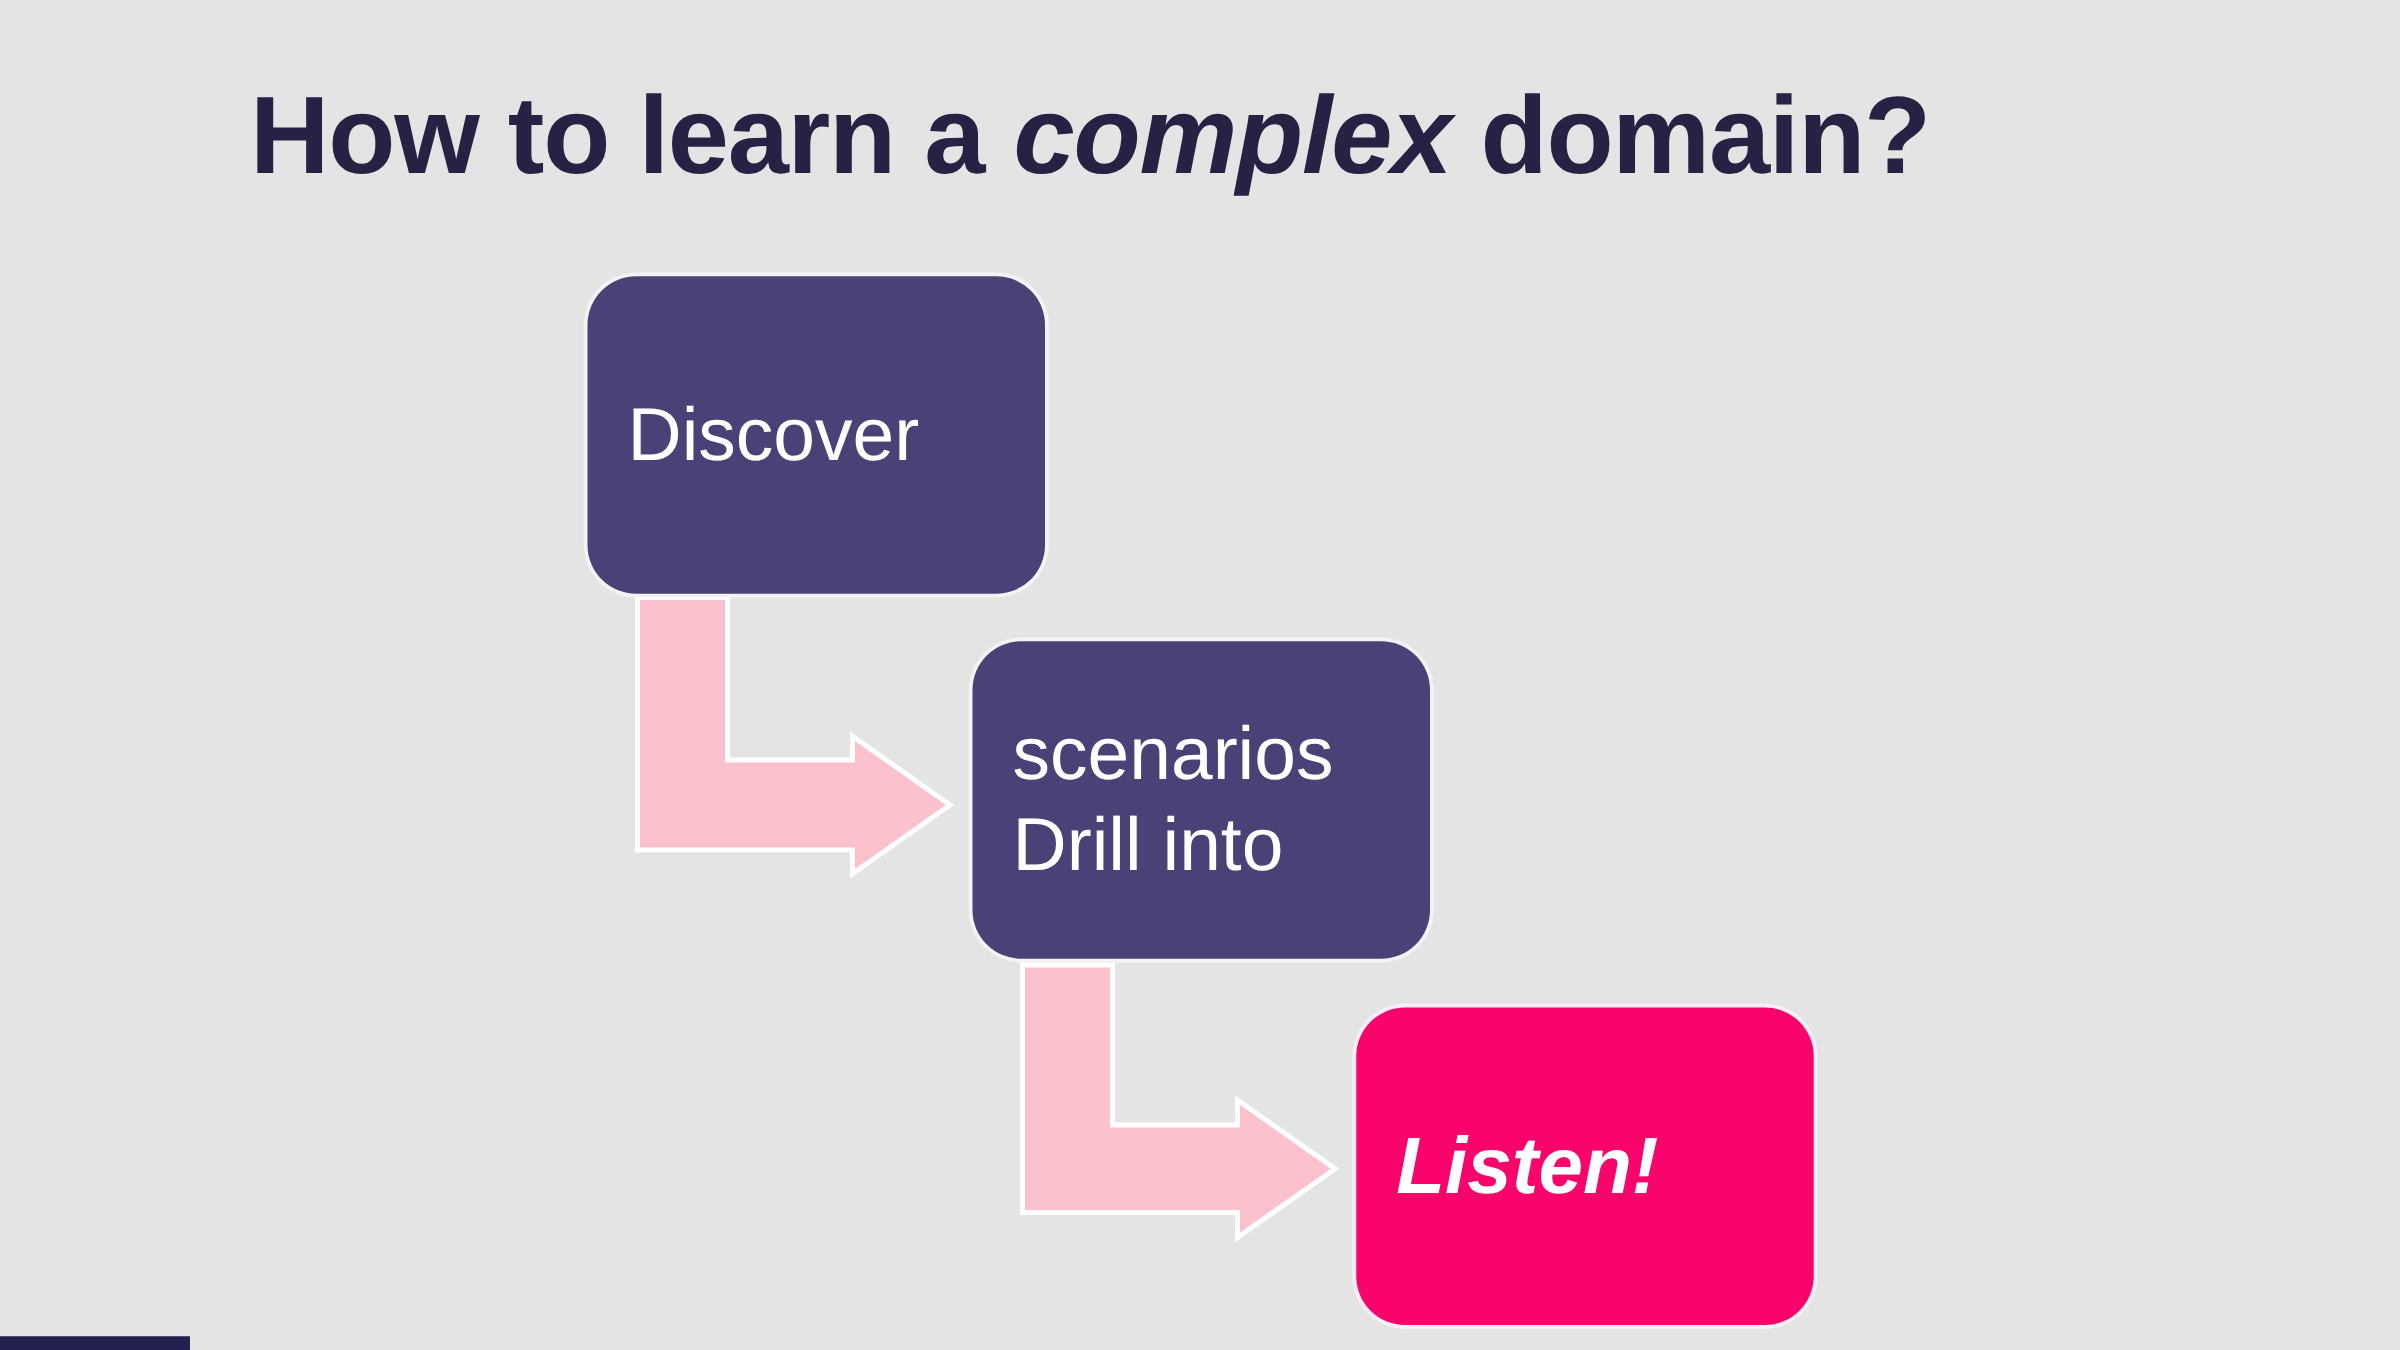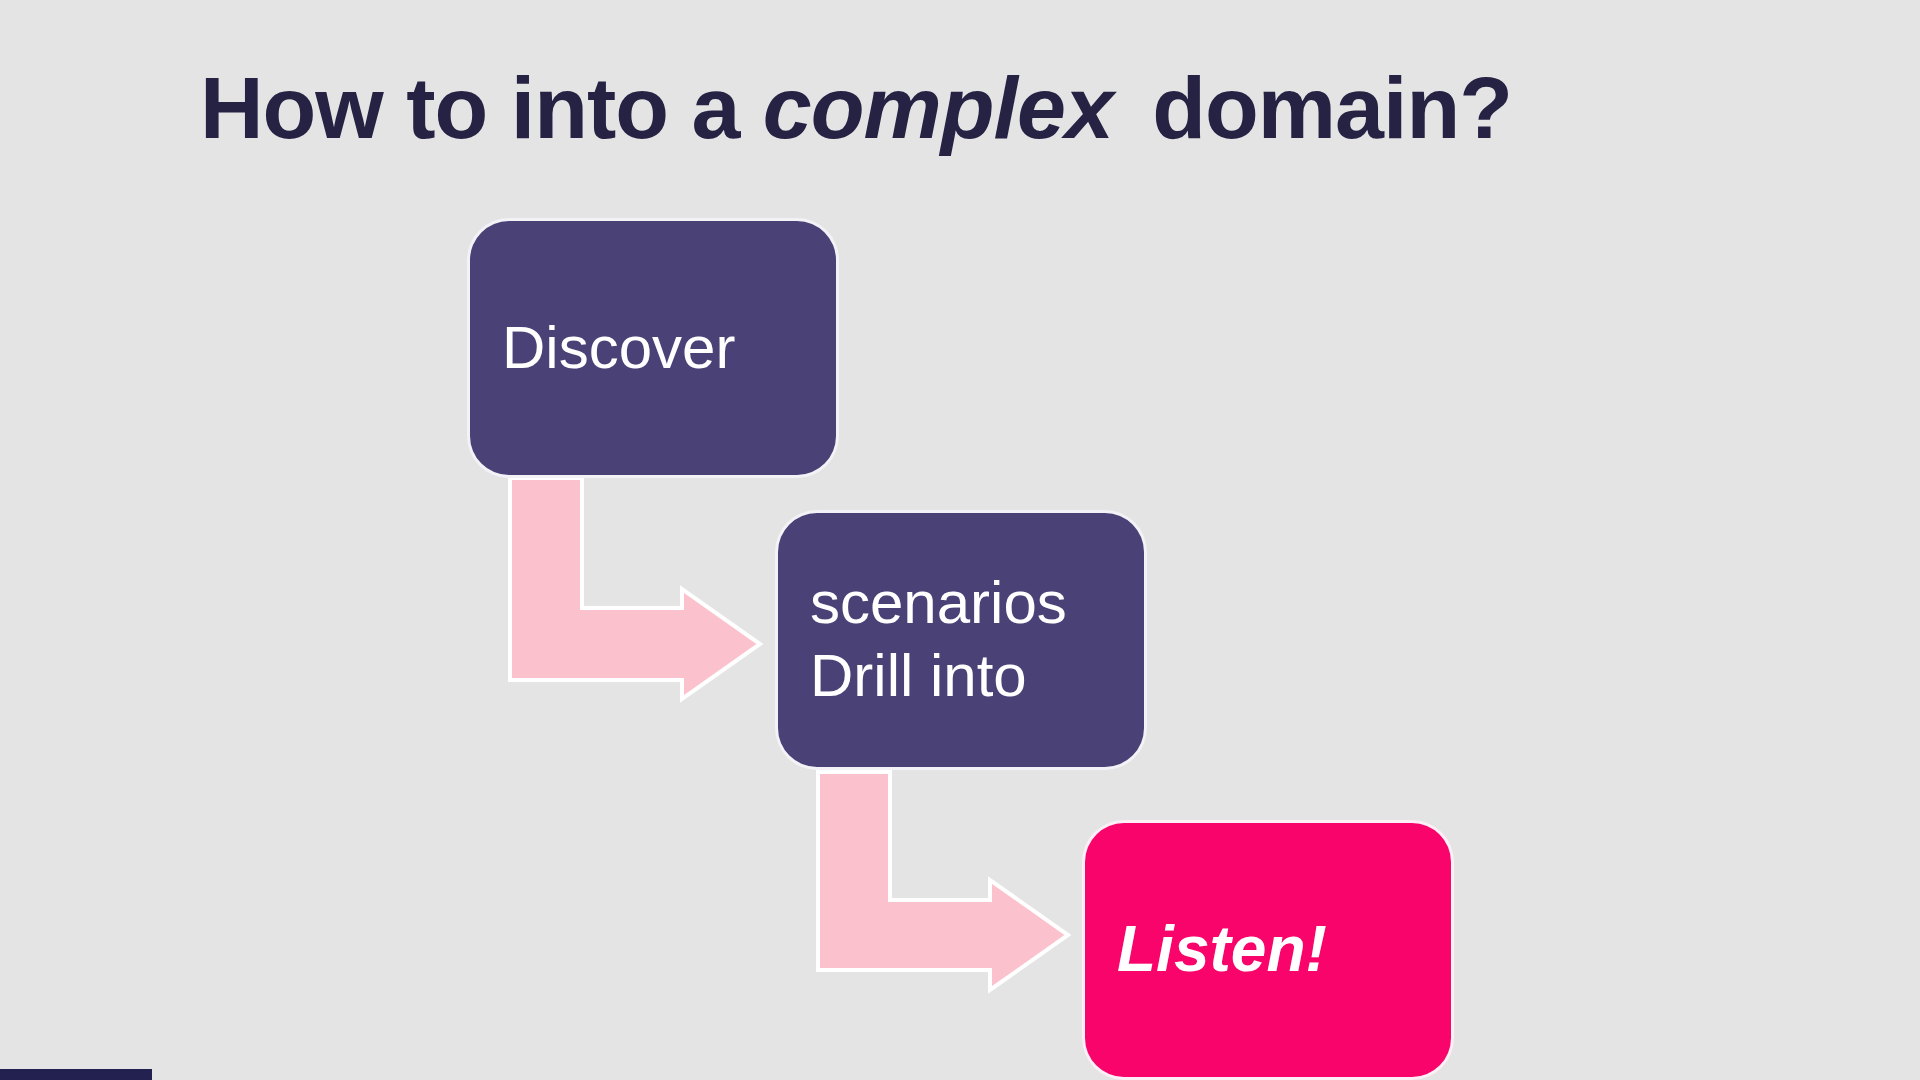--- a/index.html
+++ b/index.html
@@ -20,21 +20,20 @@
     margin: 0;
     font-size: 88px;
     font-weight: bold;
     line-height: 1;
     letter-spacing: -1px;
     color: #262244;
     white-space: nowrap;
   }
   .title .em {
     font-style: italic;
-    margin-right: 16px;
   }
   .connectors {
     position: absolute;
     left: 0; top: 0;
     width: 1920px; height: 1080px;
   }
   .connectors polygon {
     fill: #fbc2ce;
     stroke: #ffffff;
     stroke-width: 4;
@@ -51,39 +50,39 @@
     justify-content: center;
     padding-left: 32px;
     padding-right: 28px;
     color: #ffffff;
     font-size: 60px;
     line-height: 1.21;
   }
   .step1 { left: 467px; top: 218px; background: #4a4176; }
   .step2 { left: 775px; top: 510px; background: #4a4176; }
   .step3 {
-    left: 1082px; top: 820px;
+    left: 1082px; top: 803px;
     background: #f8046b;
     font-size: 64px;
     font-weight: bold;
     font-style: italic;
   }
   .accent-bar {
     position: absolute;
     left: 0; bottom: 0;
     width: 152px; height: 11px;
     background: #232150;
   }
 </style>
 </head>
 <body>
 
 <div class="slide">
 
-  <h1 class="title"><span>How to into a </span><span class="em">complex</span><span> domain?</span></h1>
+  <h1 class="title"><span>How to learn a </span><span class="em">complex</span><span> domain?</span></h1>
 
   <svg class="connectors" viewBox="0 0 1920 1080" xmlns="http://www.w3.org/2000/svg">
     <polygon points="510,478 582,478 582,608 682,608 682,589 760,644 682,699 682,680 510,680"></polygon>
     <polygon points="818,772 890,772 890,900 990,900 990,880 1068,935 990,990 990,970 818,970"></polygon>
   </svg>
 
   <div class="step step1">
     <div>Discover</div>
   </div>
 

